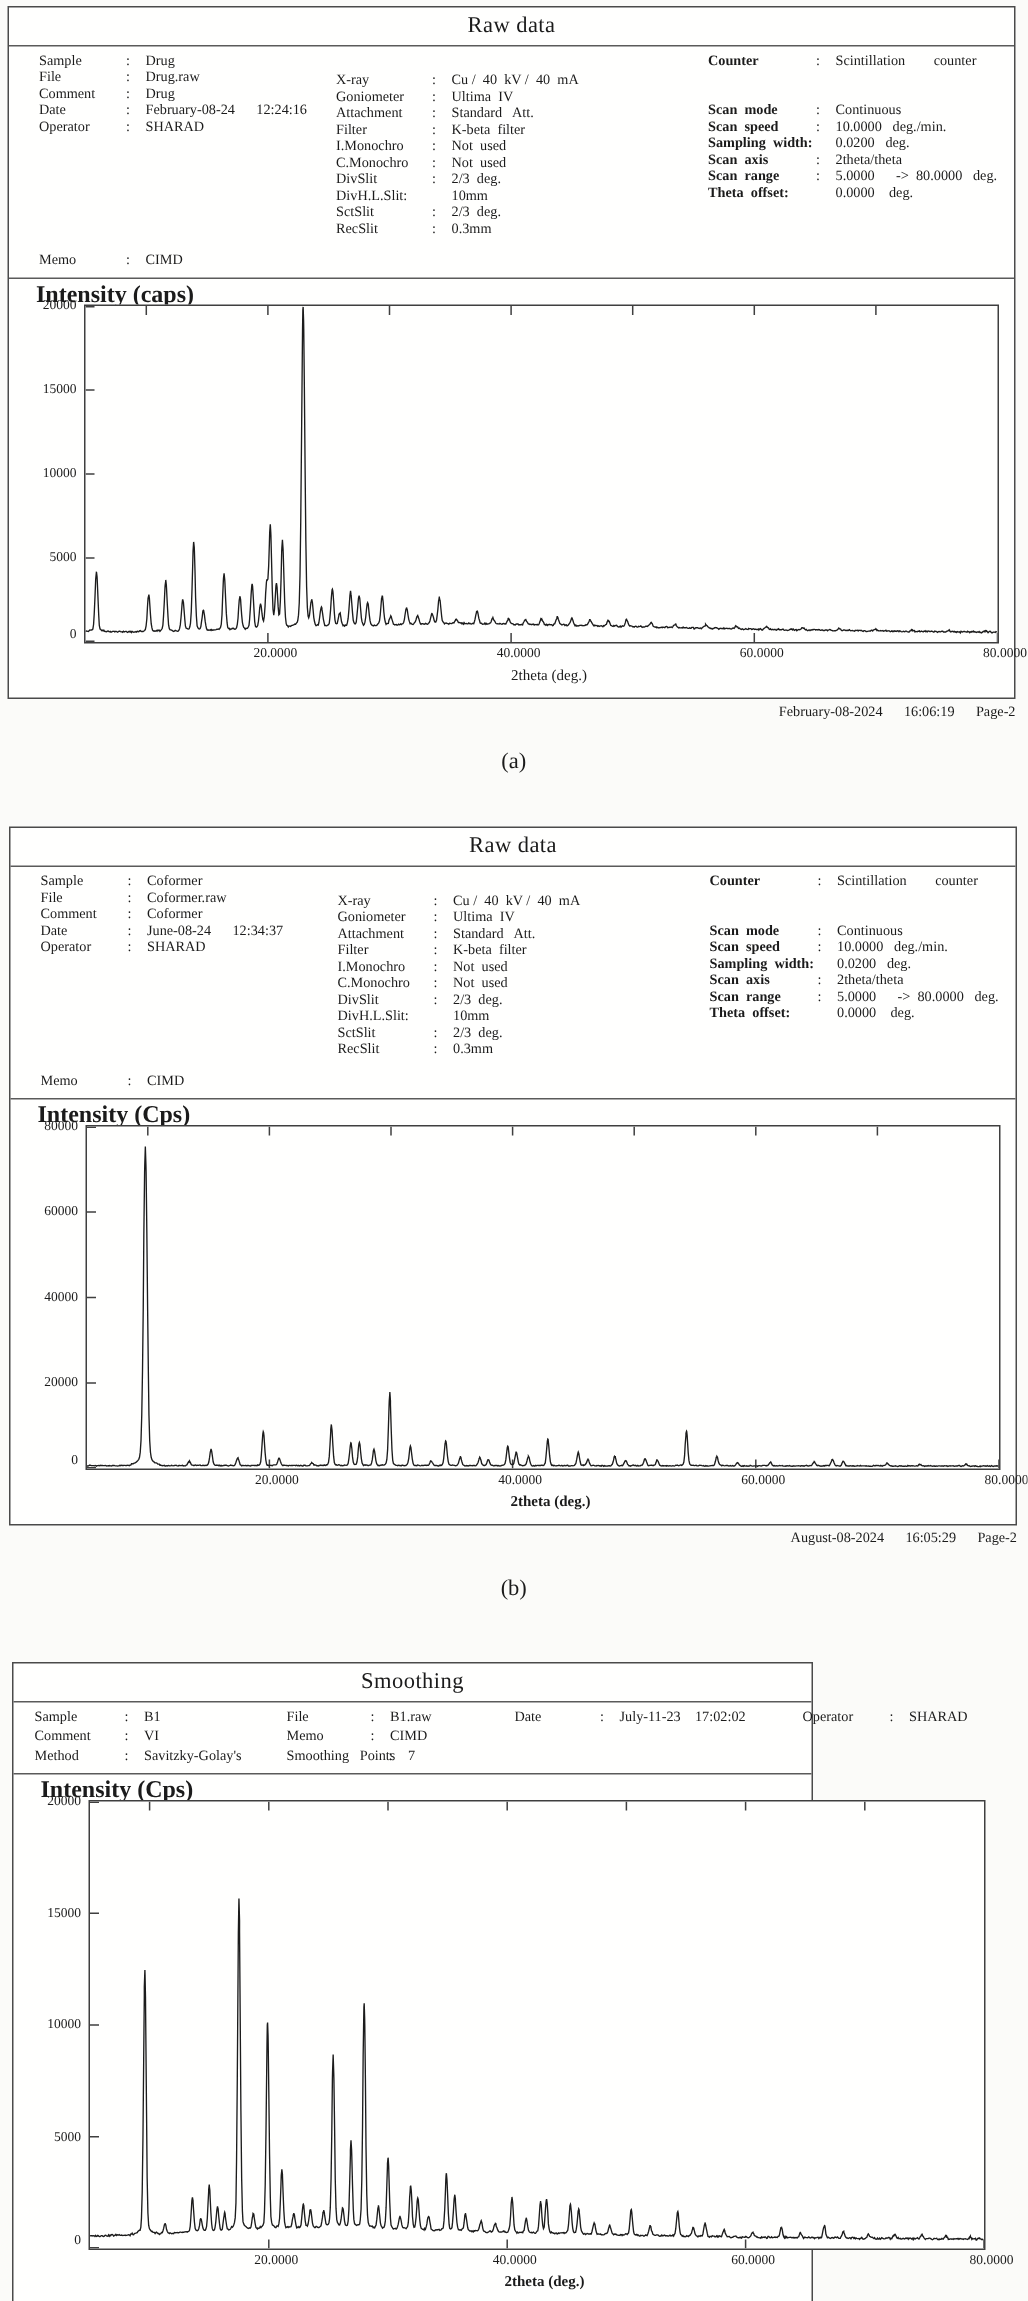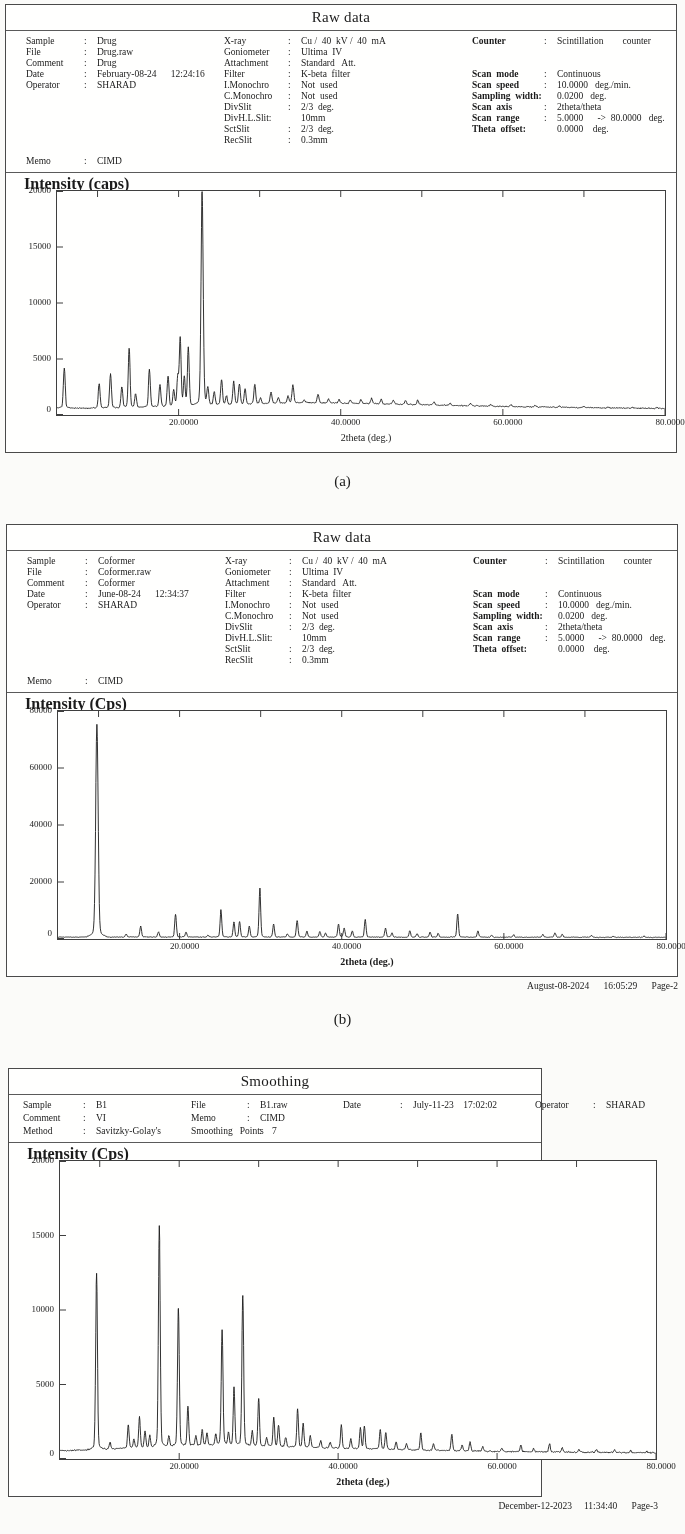--- a/index.html
+++ b/index.html
@@ -6,21 +6,21 @@
   body{width:685px;height:1534px;overflow:hidden;color:#1b1b1b;
        font-family:"Liberation Serif","DejaVu Serif",serif;}
   #page{padding-top:4px;}
   .panel{width:685px;}
   .pbox{background:#fffffe;border:1.5px solid #4a4a4a;box-sizing:border-box;}
   .ptitle{text-align:center;font-size:15px;letter-spacing:.3px;padding:4px 0 4px;
           border-bottom:1px solid #5a5a5a;}
   .hdr-wrap{border-bottom:1px solid #5a5a5a;}
   .hdr-raw{display:flex;padding:5px 0 0 20px;}
   .hcol-0{width:198px;flex:none;}
-  .hcol-1{width:248px;flex:none;}
+  .hcol-1{width:248px;flex:none;margin-top:13px;}
   .hcol-2{flex:1;min-width:0;}
   .irow{display:flex;font-size:9.5px;line-height:11px;min-height:11px;}
   .irow .l,.srow .l{flex:none;white-space:pre;}
   .irow .s,.srow .s{flex:none;width:13px;white-space:pre;}
   .irow .v,.srow .v{white-space:pre;}
   .hcol-0 .l{width:58px;}
   .hcol-1 .l{width:64px;}
   .hcol-2 .l{width:72px;font-weight:bold;}
   .memo-row{display:flex;font-size:9.5px;line-height:12px;padding:0 0 5px 20px;margin-top:9px;}
   .memo-row .l{width:58px;flex:none;}
@@ -232,20 +232,21 @@
         </div>
         <div class="xrow" style="width: 608px;">
             <span style="left: 121.6px;">20.0000</span>
             <span style="left: 283.733px;">40.0000</span>
             <span style="left: 445.867px;">60.0000</span>
             <span style="left: 608px;">80.0000</span>
           </div>
         <div class="xlab" style="margin-left: 50px; width: 608px;">2theta (deg.)</div>
       </div>
     </div>
+    <div class="pfooter" style="width: 677px;">February-08-2024      16:06:19      Page-2</div>
     <div class="plab">(a)</div>
   </div>
     <div class="panel" style="margin-bottom: 40px;">
     <div class="pbox" style="width: 672px; margin-left: 6px;">
       <div class="ptitle">Raw data</div>
       <div class="hdr-wrap">
         <div class="hdr-raw">
           <div class="hcol hcol-0">
               <div class="irow">
     <span class="l">Sample</span>

